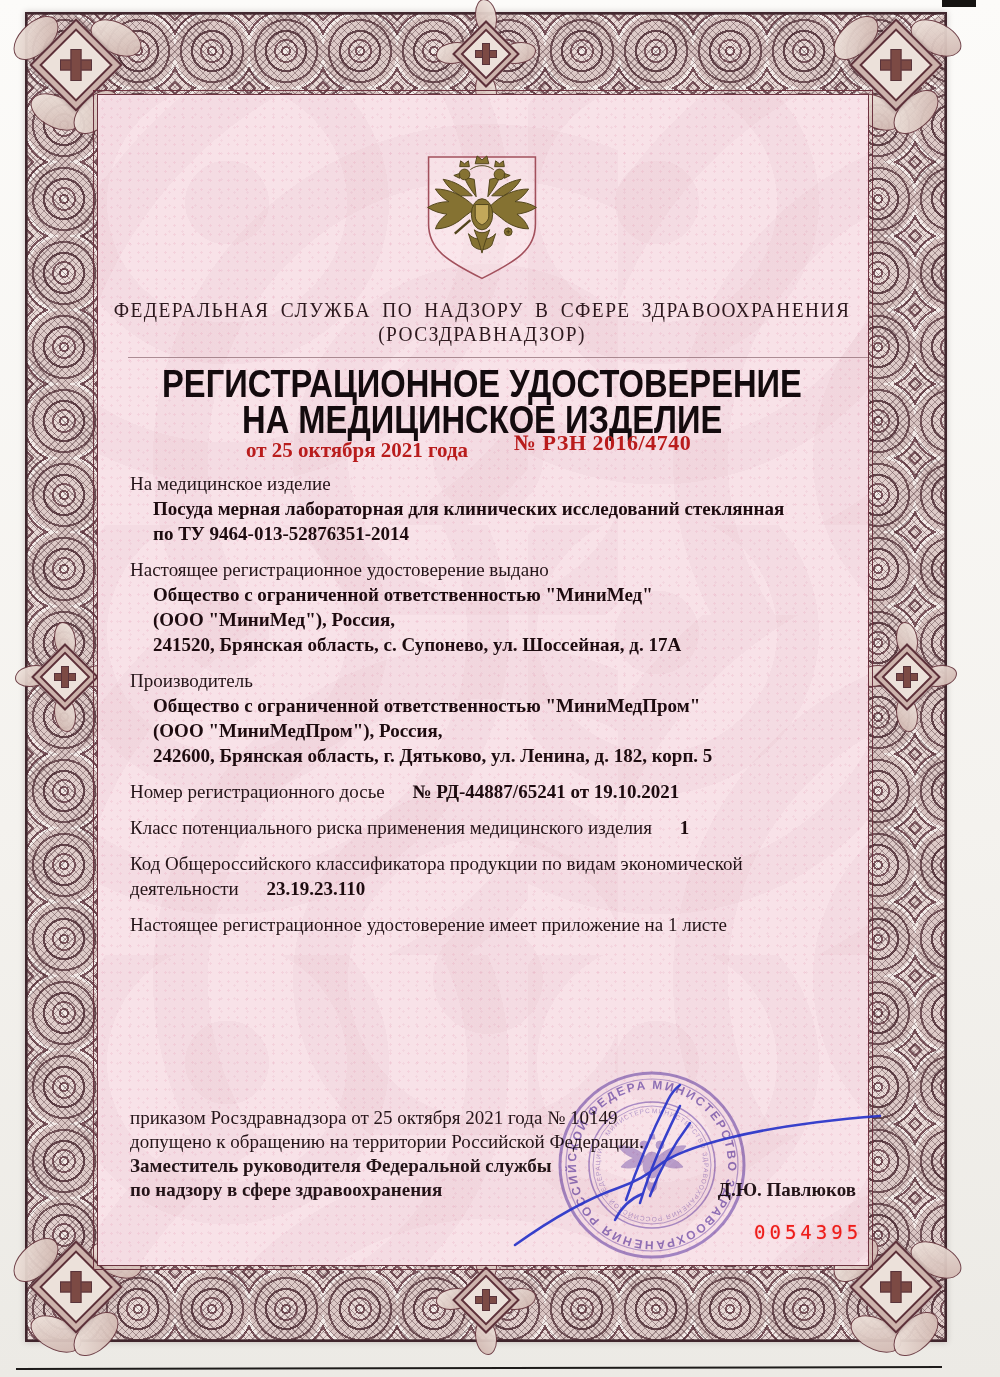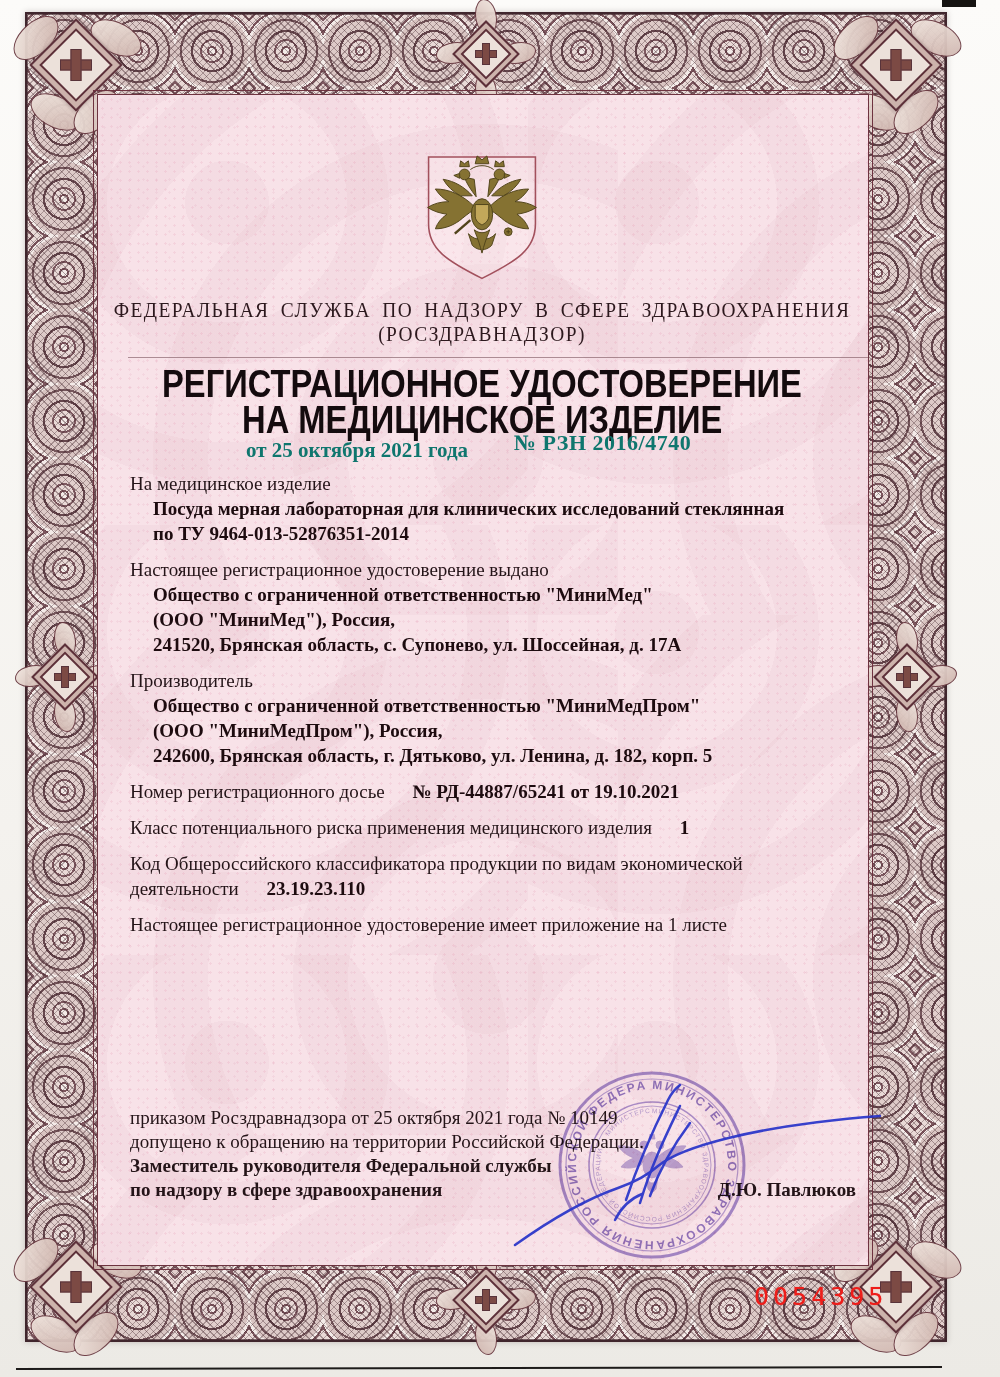--- a/index.html
+++ b/index.html
@@ -77,29 +77,29 @@
     border:1px solid #6e3340;
     outline:1px solid #6e3340;outline-offset:3px;
   }
 
   
   .hdr-wrap{position:absolute;left:97px;width:770px;text-align:center;color:#2c181d;}
   .agency{font-size:20px;letter-spacing:1.5px;word-spacing:5px;transform:scaleX(.97);}
   .sepline{position:absolute;left:128px;top:357px;width:740px;height:1px;background:rgba(110,70,78,.55);}
   .title{font-family:"Liberation Sans", sans-serif;font-weight:bold;font-size:38px;color:#140b0e;white-space:nowrap;}
   .title>span{display:inline-block;transform:scaleX(.86);}
-  .datebit{position:absolute;font-weight:bold;color:#0f766e;white-space:nowrap;}
+  .datebit{position:absolute;font-weight:bold;color:#b91c1c;white-space:nowrap;}
   .body-block{position:absolute;left:130px;top:471px;width:740px;font-size:19px;line-height:25px;color:#241418;}
   .para{margin:0 0 11px 0;}
   .para b{color:#1d0b0f;margin-left:23px;}
   .footer-block{position:absolute;left:130px;top:1106px;width:738px;font-size:19px;line-height:24px;color:#241418;}
   .sig-row{display:flex;justify-content:space-between;align-items:center;}
   .serial{
-    position:absolute;left:754px;top:1282px;
-    font-family:"DejaVu Sans Mono", monospace;font-size:25px;letter-spacing:4px;
+    position:absolute;left:754px;top:1221px;
+    font-family:"DejaVu Sans Mono", monospace;font-size:19px;letter-spacing:4px;
     color:#ee1d1a;text-shadow:0 0 1px rgba(238,29,26,.5);
   }
 
   
   .eagle-box{position:absolute;left:414px;top:150px;width:136px;height:146px;}
   .stamp{position:absolute;left:552px;top:1062px;width:200px;height:206px;mix-blend-mode:multiply;opacity:.88;}
   .signature{position:absolute;left:420px;top:1078px;width:480px;height:235px;}
   .scan-edge{position:absolute;left:16px;top:1367px;width:926px;height:2px;background:#1d1b1a;transform:rotate(-.12deg);}
   .scan-dot{position:absolute;right:24px;top:0;width:34px;height:7px;background:#151311;}
 </style>

